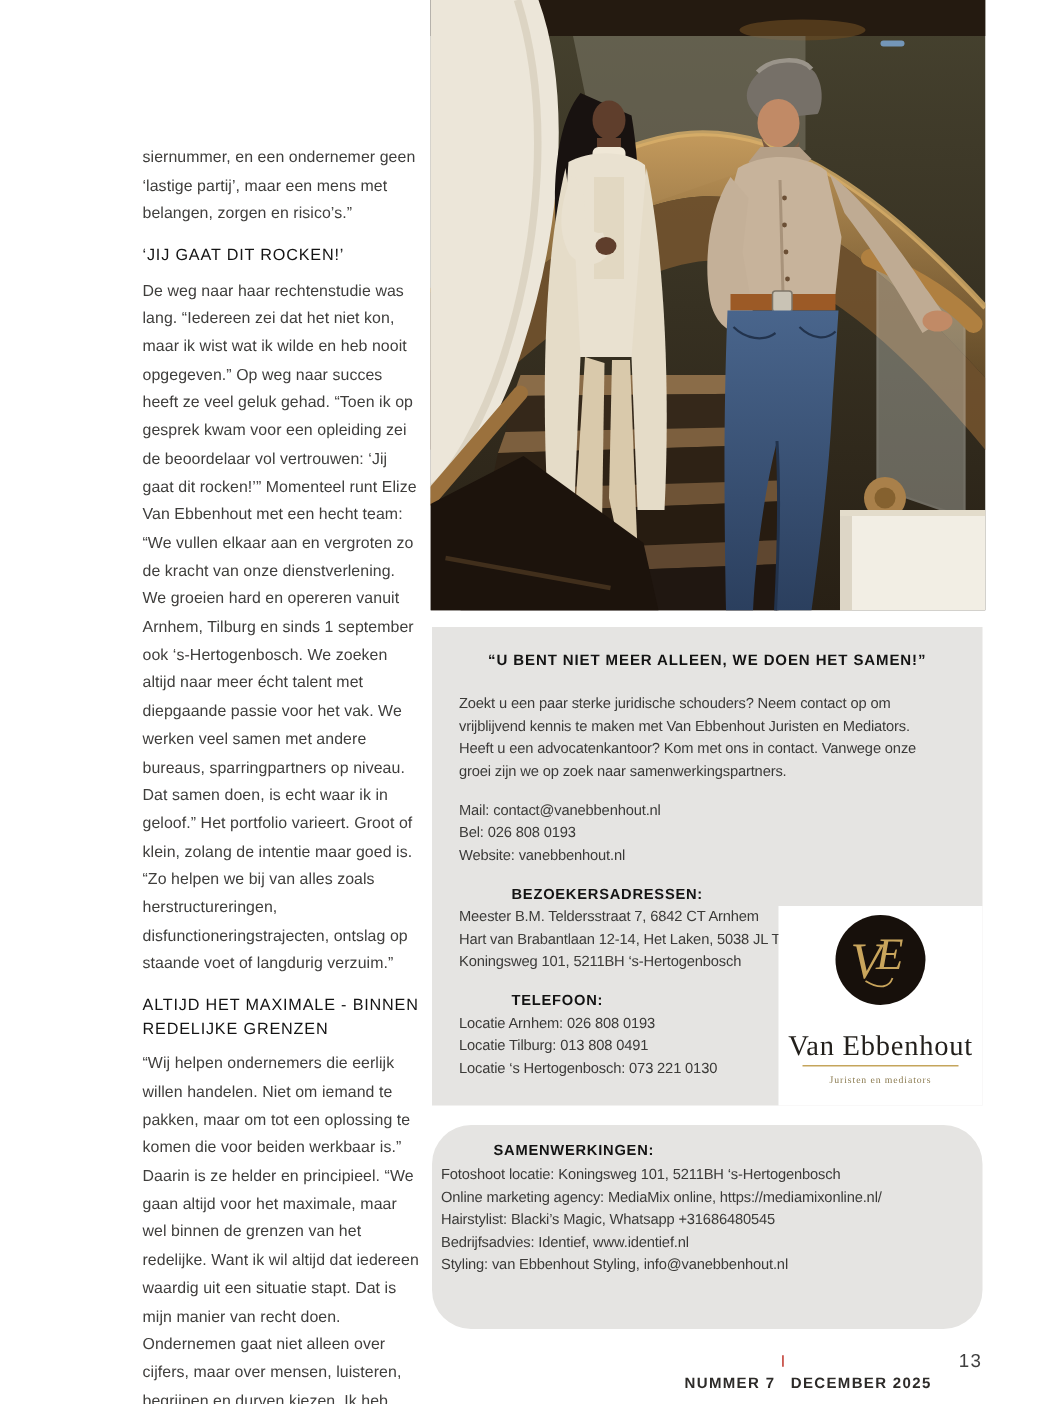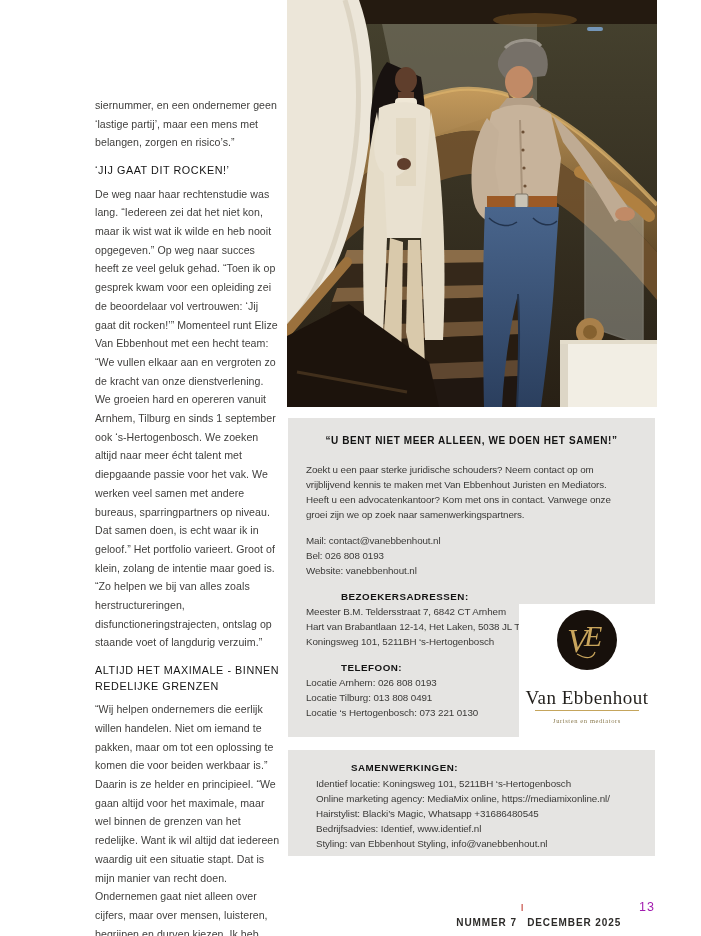--- a/index.html
+++ b/index.html
@@ -40,26 +40,26 @@
     display:flex;align-items:center;justify-content:center;
   }
   .logo-name{
     font-family:"Liberation Serif",serif;font-size:19px;color:#221f1b;
     letter-spacing:0.5px;margin-top:18px;line-height:20px;
   }
   .logo-tagline{
     font-family:"Liberation Serif",serif;font-size:6.5px;color:#8a7a4f;letter-spacing:0.6px;
     border-top:1px solid #c5a55c;padding-top:2px;margin-top:2px;width:104px;text-align:center;
   }
-  .box2{top:750px;height:106px;padding:10px 18px 0 28px;}
+  .box2{top:750px;height:136px;padding:10px 18px 0 6px;border-radius:26px;}
   
   .footer{position:absolute;top:885px;right:46px;display:flex;align-items:center;}
   .issue{font-size:10px;font-weight:bold;letter-spacing:0.9px;color:#2d2b29;margin-top:32px;}
   .sep{color:#c0392f;font-weight:bold;padding:0 4px;font-size:8px;}
-  .pagenum{font-size:12.5px;color:#a21caf;letter-spacing:1px;margin-left:18px;}
+  .pagenum{font-size:12.5px;color:#404040;letter-spacing:1px;margin-left:18px;}
 </style>
 </head>
 <body>
 
 <div class="page">
 
   <div class="col-left">
     <p>siernummer, en een ondernemer geen ‘lastige partij’, maar een mens met belangen, zorgen en risico’s.”</p>
     <h3>‘JIJ GAAT DIT ROCKEN!’</h3>
     <p>De weg naar haar rechtenstudie was lang. “Iedereen zei dat het niet kon, maar ik wist wat ik wilde en heb nooit opgegeven.” Op weg naar succes heeft ze veel geluk gehad. “Toen ik op gesprek kwam voor een opleiding zei de beoordelaar vol vertrouwen: ‘Jij gaat dit rocken!’” Momenteel runt Elize Van Ebbenhout met een hecht team: “We vullen elkaar aan en vergroten zo de kracht van onze dienstverlening. We groeien hard en opereren vanuit Arnhem, Tilburg en sinds 1 september ook ‘s-Hertogenbosch. We zoeken altijd naar meer écht talent met diepgaande passie voor het vak. We werken veel samen met andere bureaus, sparringpartners op niveau. Dat samen doen, is echt waar ik in geloof.” Het portfolio varieert. Groot of klein, zolang de intentie maar goed is. “Zo helpen we bij van alles zoals herstructureringen, disfunctioneringstrajecten, ontslag op staande voet of langdurig verzuim.”</p>
@@ -197,21 +197,21 @@
           <path d="M20,44 C30,50 36,48 38,42" fill="none" stroke="#c9a55c" stroke-width="1.2"></path>
         </svg>
       </div>
       <div class="logo-name">Van Ebbenhout</div>
       <div class="logo-tagline">Juristen en mediators</div>
     </div>
   </section>
 
   <section class="box box2">
     <div class="label" style="margin-bottom:1px;">SAMENWERKINGEN:</div>
-    <div class="line">Identief locatie: Koningsweg 101, 5211BH ‘s-Hertogenbosch</div>
+    <div class="line">Fotoshoot locatie: Koningsweg 101, 5211BH ‘s-Hertogenbosch</div>
     <div class="line">Online marketing agency: MediaMix online, https://mediamixonline.nl/</div>
     <div class="line">Hairstylist: Blacki’s Magic, Whatsapp +31686480545</div>
     <div class="line">Bedrijfsadvies: Identief, www.identief.nl</div>
     <div class="line">Styling: van Ebbenhout Styling, info@vanebbenhout.nl</div>
   </section>
 
   <footer class="footer">
     <span class="issue">NUMMER 7</span>
     <span class="sep">|</span>
     <span class="issue">DECEMBER 2025</span>

